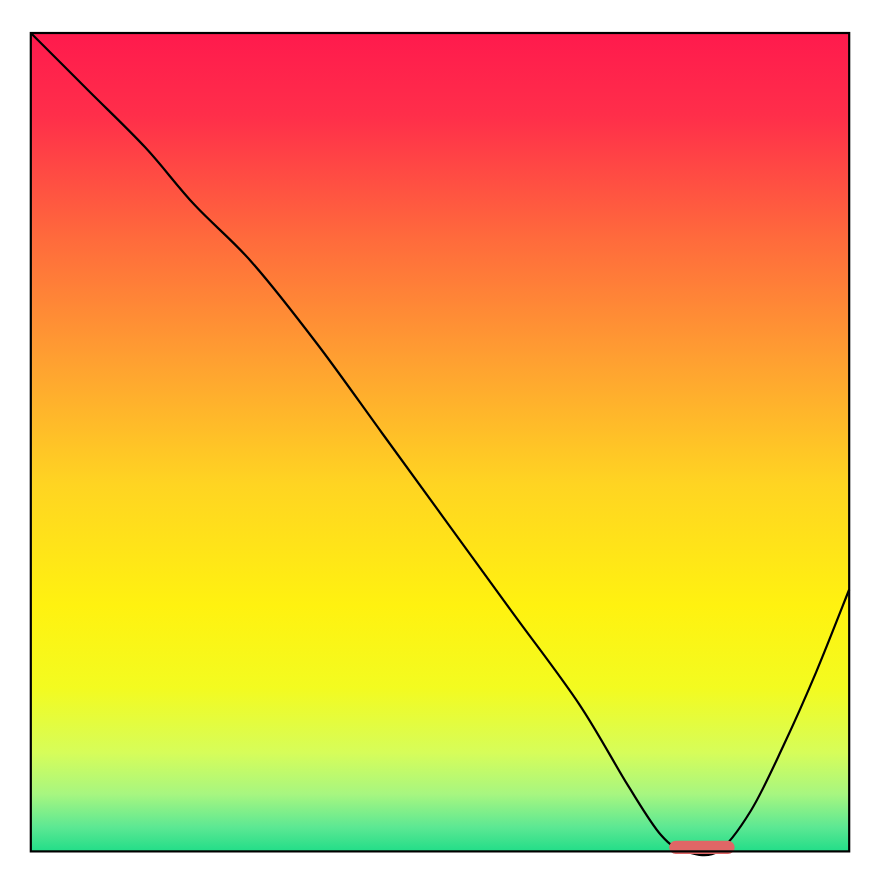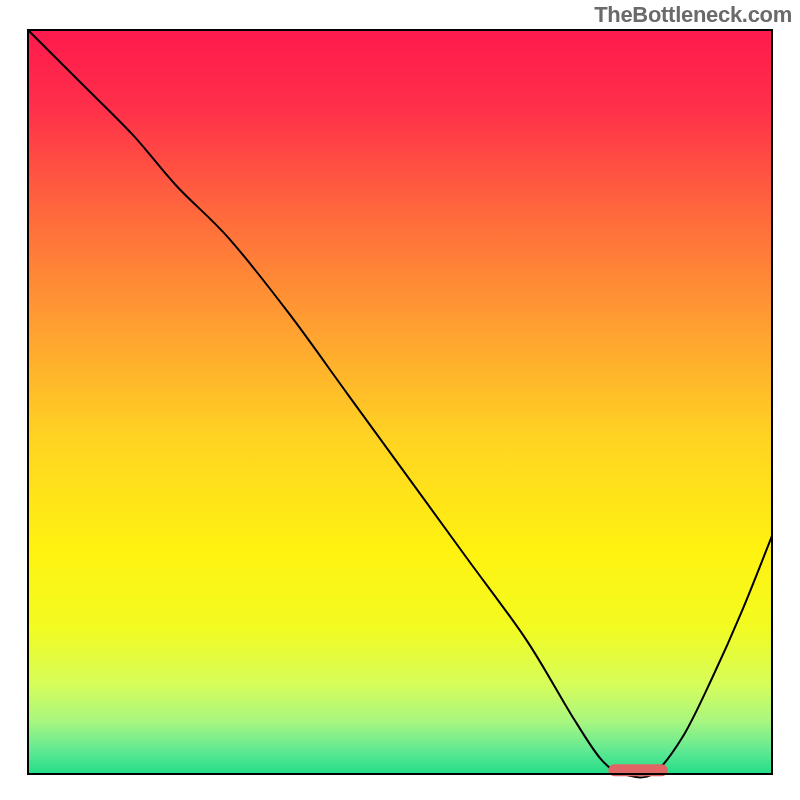--- a/index.html
+++ b/index.html
@@ -26,21 +26,20 @@
   }
   svg {
     position: absolute;
     top: 0;
     left: 0;
   }
 </style>
 </head>
 <body>
 <div class="container">
-  <div class="watermark">TheBottleneck.com</div>
 
   <svg id="chart-svg" width="800" height="800" viewBox="0 0 800 800">
     <defs>
       <linearGradient id="bg-grad" x1="0" y1="0" x2="0" y2="1">
 
       <stop offset="0%" stop-color="#ff1a4d"></stop>
           <stop offset="10%" stop-color="#ff2e4a"></stop>
           <stop offset="25%" stop-color="#ff6a3c"></stop>
           <stop offset="40%" stop-color="#ffa031"></stop>
           <stop offset="55.00000000000001%" stop-color="#ffd422"></stop>

